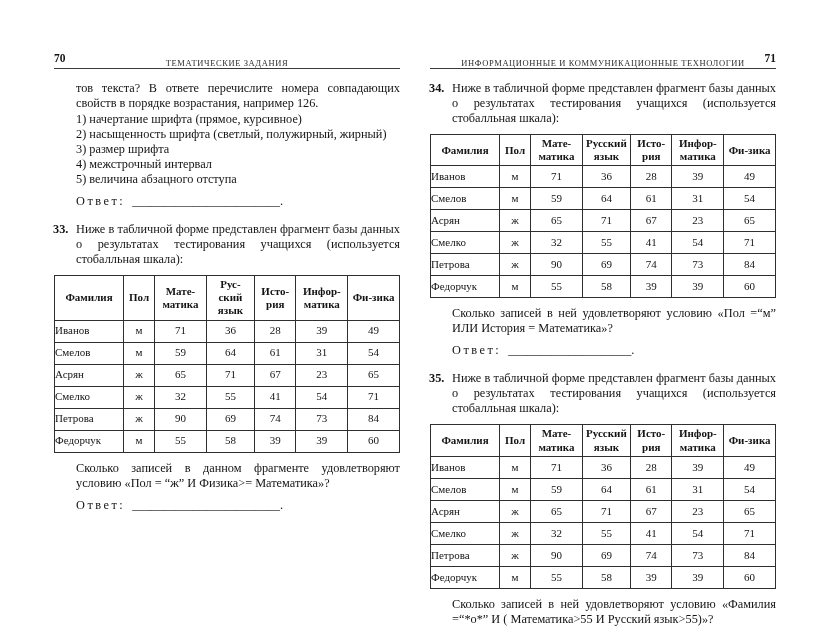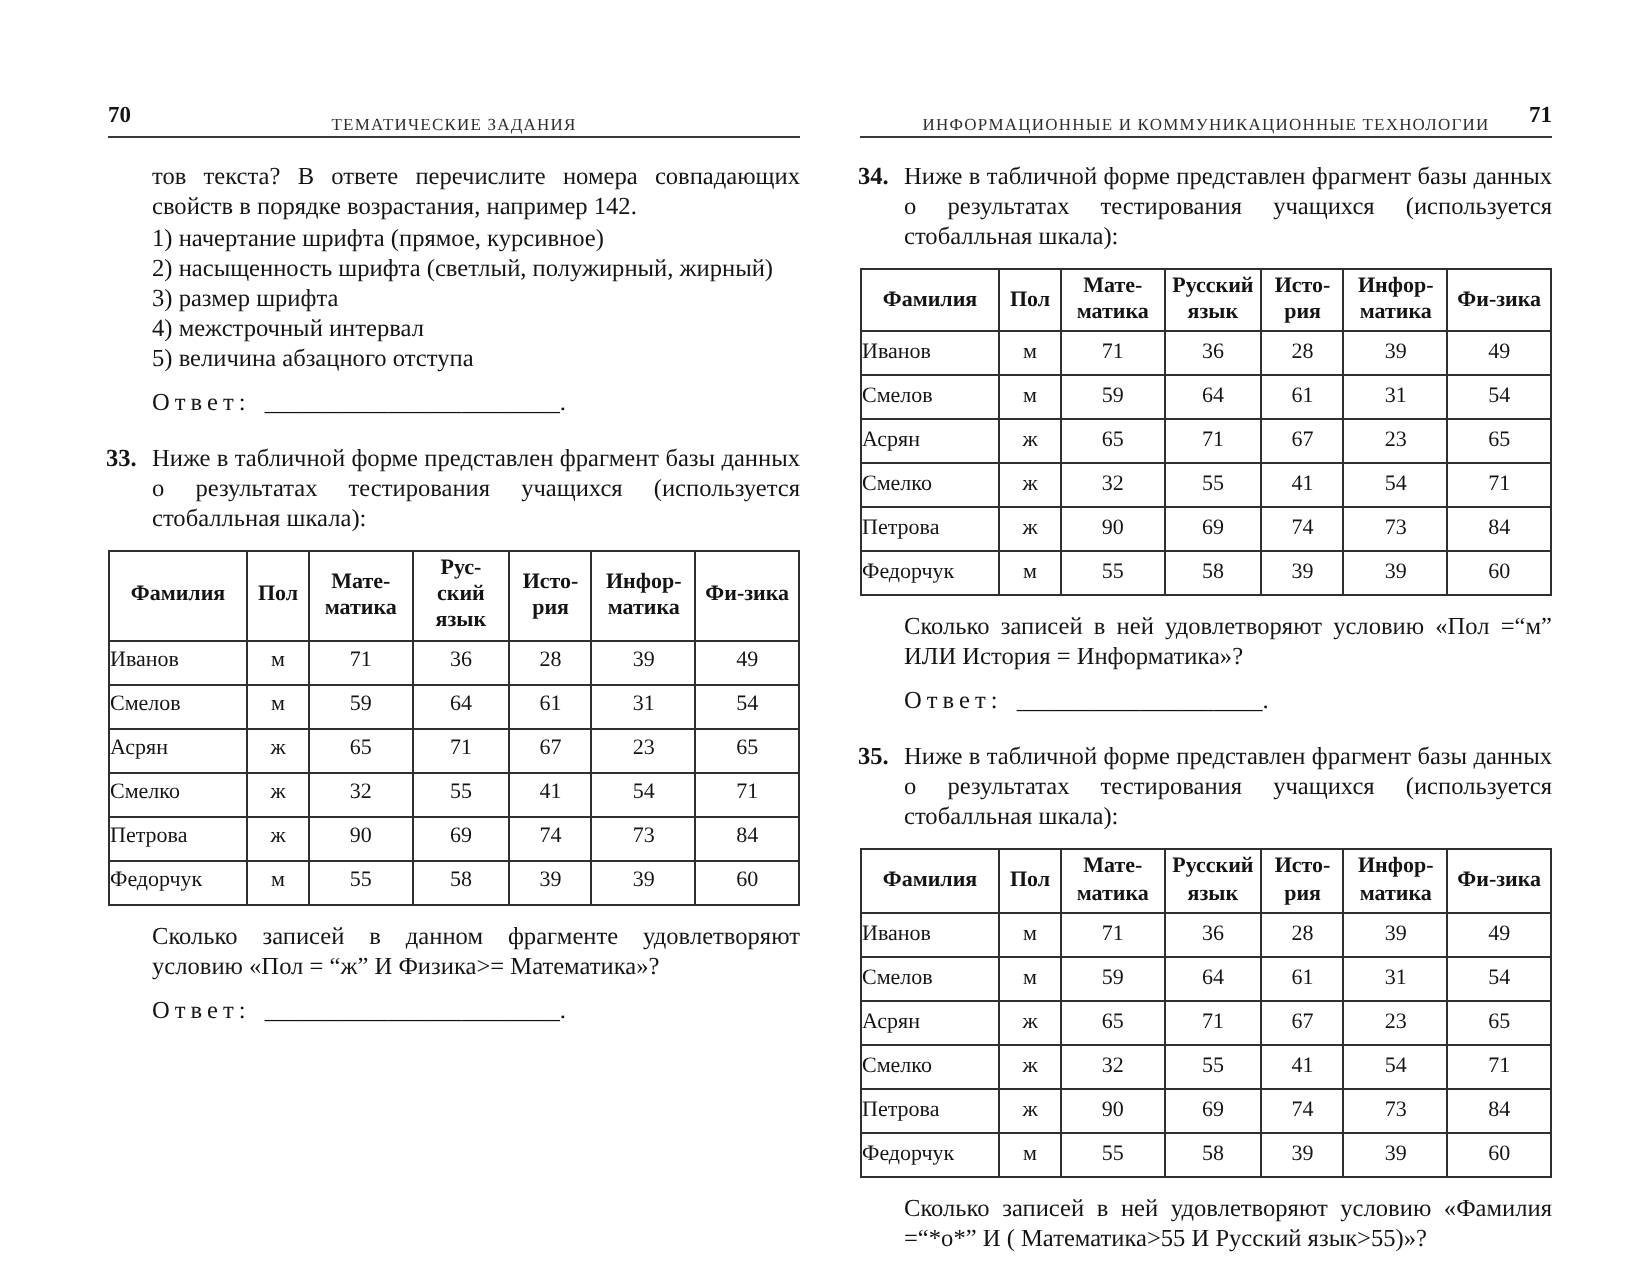--- a/index.html
+++ b/index.html
@@ -47,21 +47,21 @@
 
 <div class="spread">
 
   <section class="page">
     <header class="page-header">
       <span class="page-num pn-left">70</span>
       <span class="running-title">ТЕМАТИЧЕСКИЕ ЗАДАНИЯ</span>
     </header>
 
     <div class="col-body">
-      <p class="just">тов текста? В ответе перечислите номера совпадающих свойств в порядке возрастания, например 142.</p>
+      <p class="just">тов текста? В ответе перечислите номера совпадающих свойств в порядке возрастания, например 126.</p>
 
       <div class="list">
         <div class="list-item">1) начертание шрифта (прямое, курсивное)</div>
         <div class="list-item">2) насыщенность шрифта (светлый, полужирный, жирный)</div>
         <div class="list-item">3) размер шрифта</div>
         <div class="list-item">4) межстрочный интервал</div>
         <div class="list-item">5) величина абзацного отступа</div>
       </div>
 
       <p class="answer-line">
@@ -245,21 +245,21 @@
                 <td>м</td>
                 <td>55</td>
                 <td>58</td>
                 <td>39</td>
                 <td>39</td>
                 <td>60</td>
               </tr>
             </tbody>
         </table>
 
-        <p class="question">Сколько записей в ней удовлетворяют условию «Пол =“м” ИЛИ История = Информатика»?</p>
+        <p class="question">Сколько записей в ней удовлетворяют условию «Пол =“м” ИЛИ История = Математика»?</p>
         <p class="answer-line">
           <span class="ans-label">Ответ:</span>
           <span class="ans-blank">____________________.</span>
         </p>
       </div>
 
       <div class="task">
         <span class="task-num">35.</span>
         <p class="just">Ниже в табличной форме представлен фрагмент базы данных о результатах тестирования учащихся (используется стобалльная шкала):</p>
 

